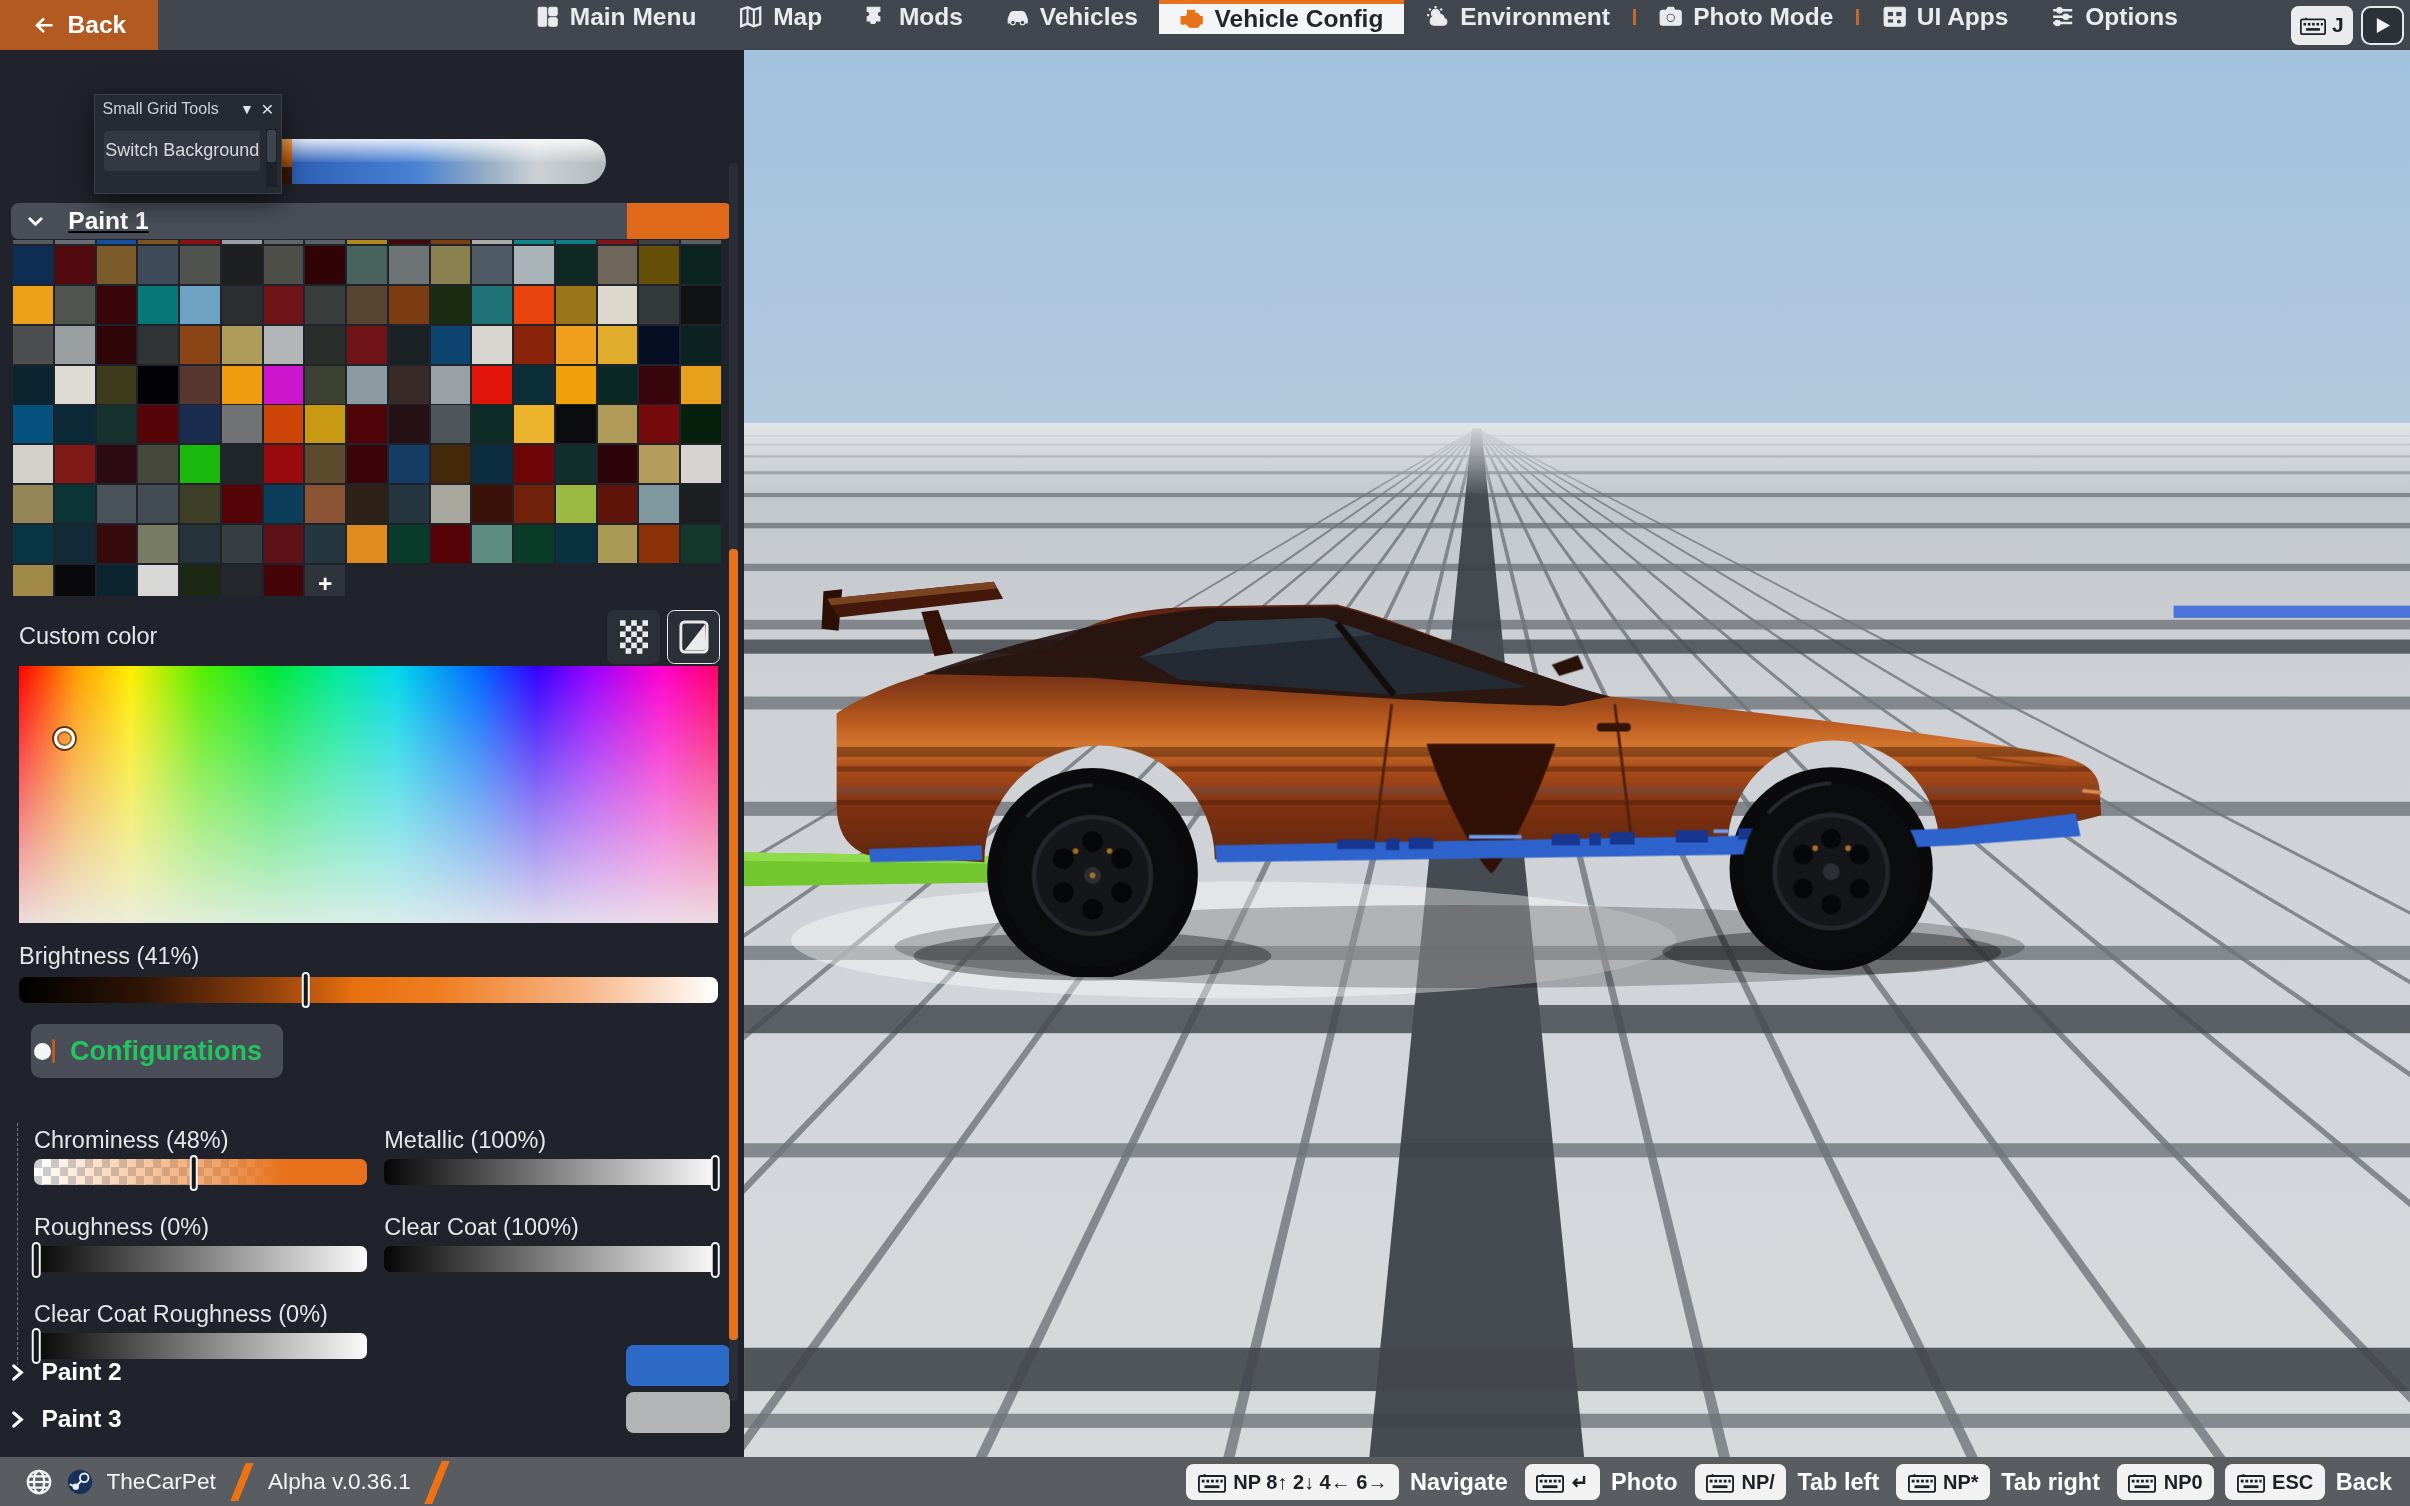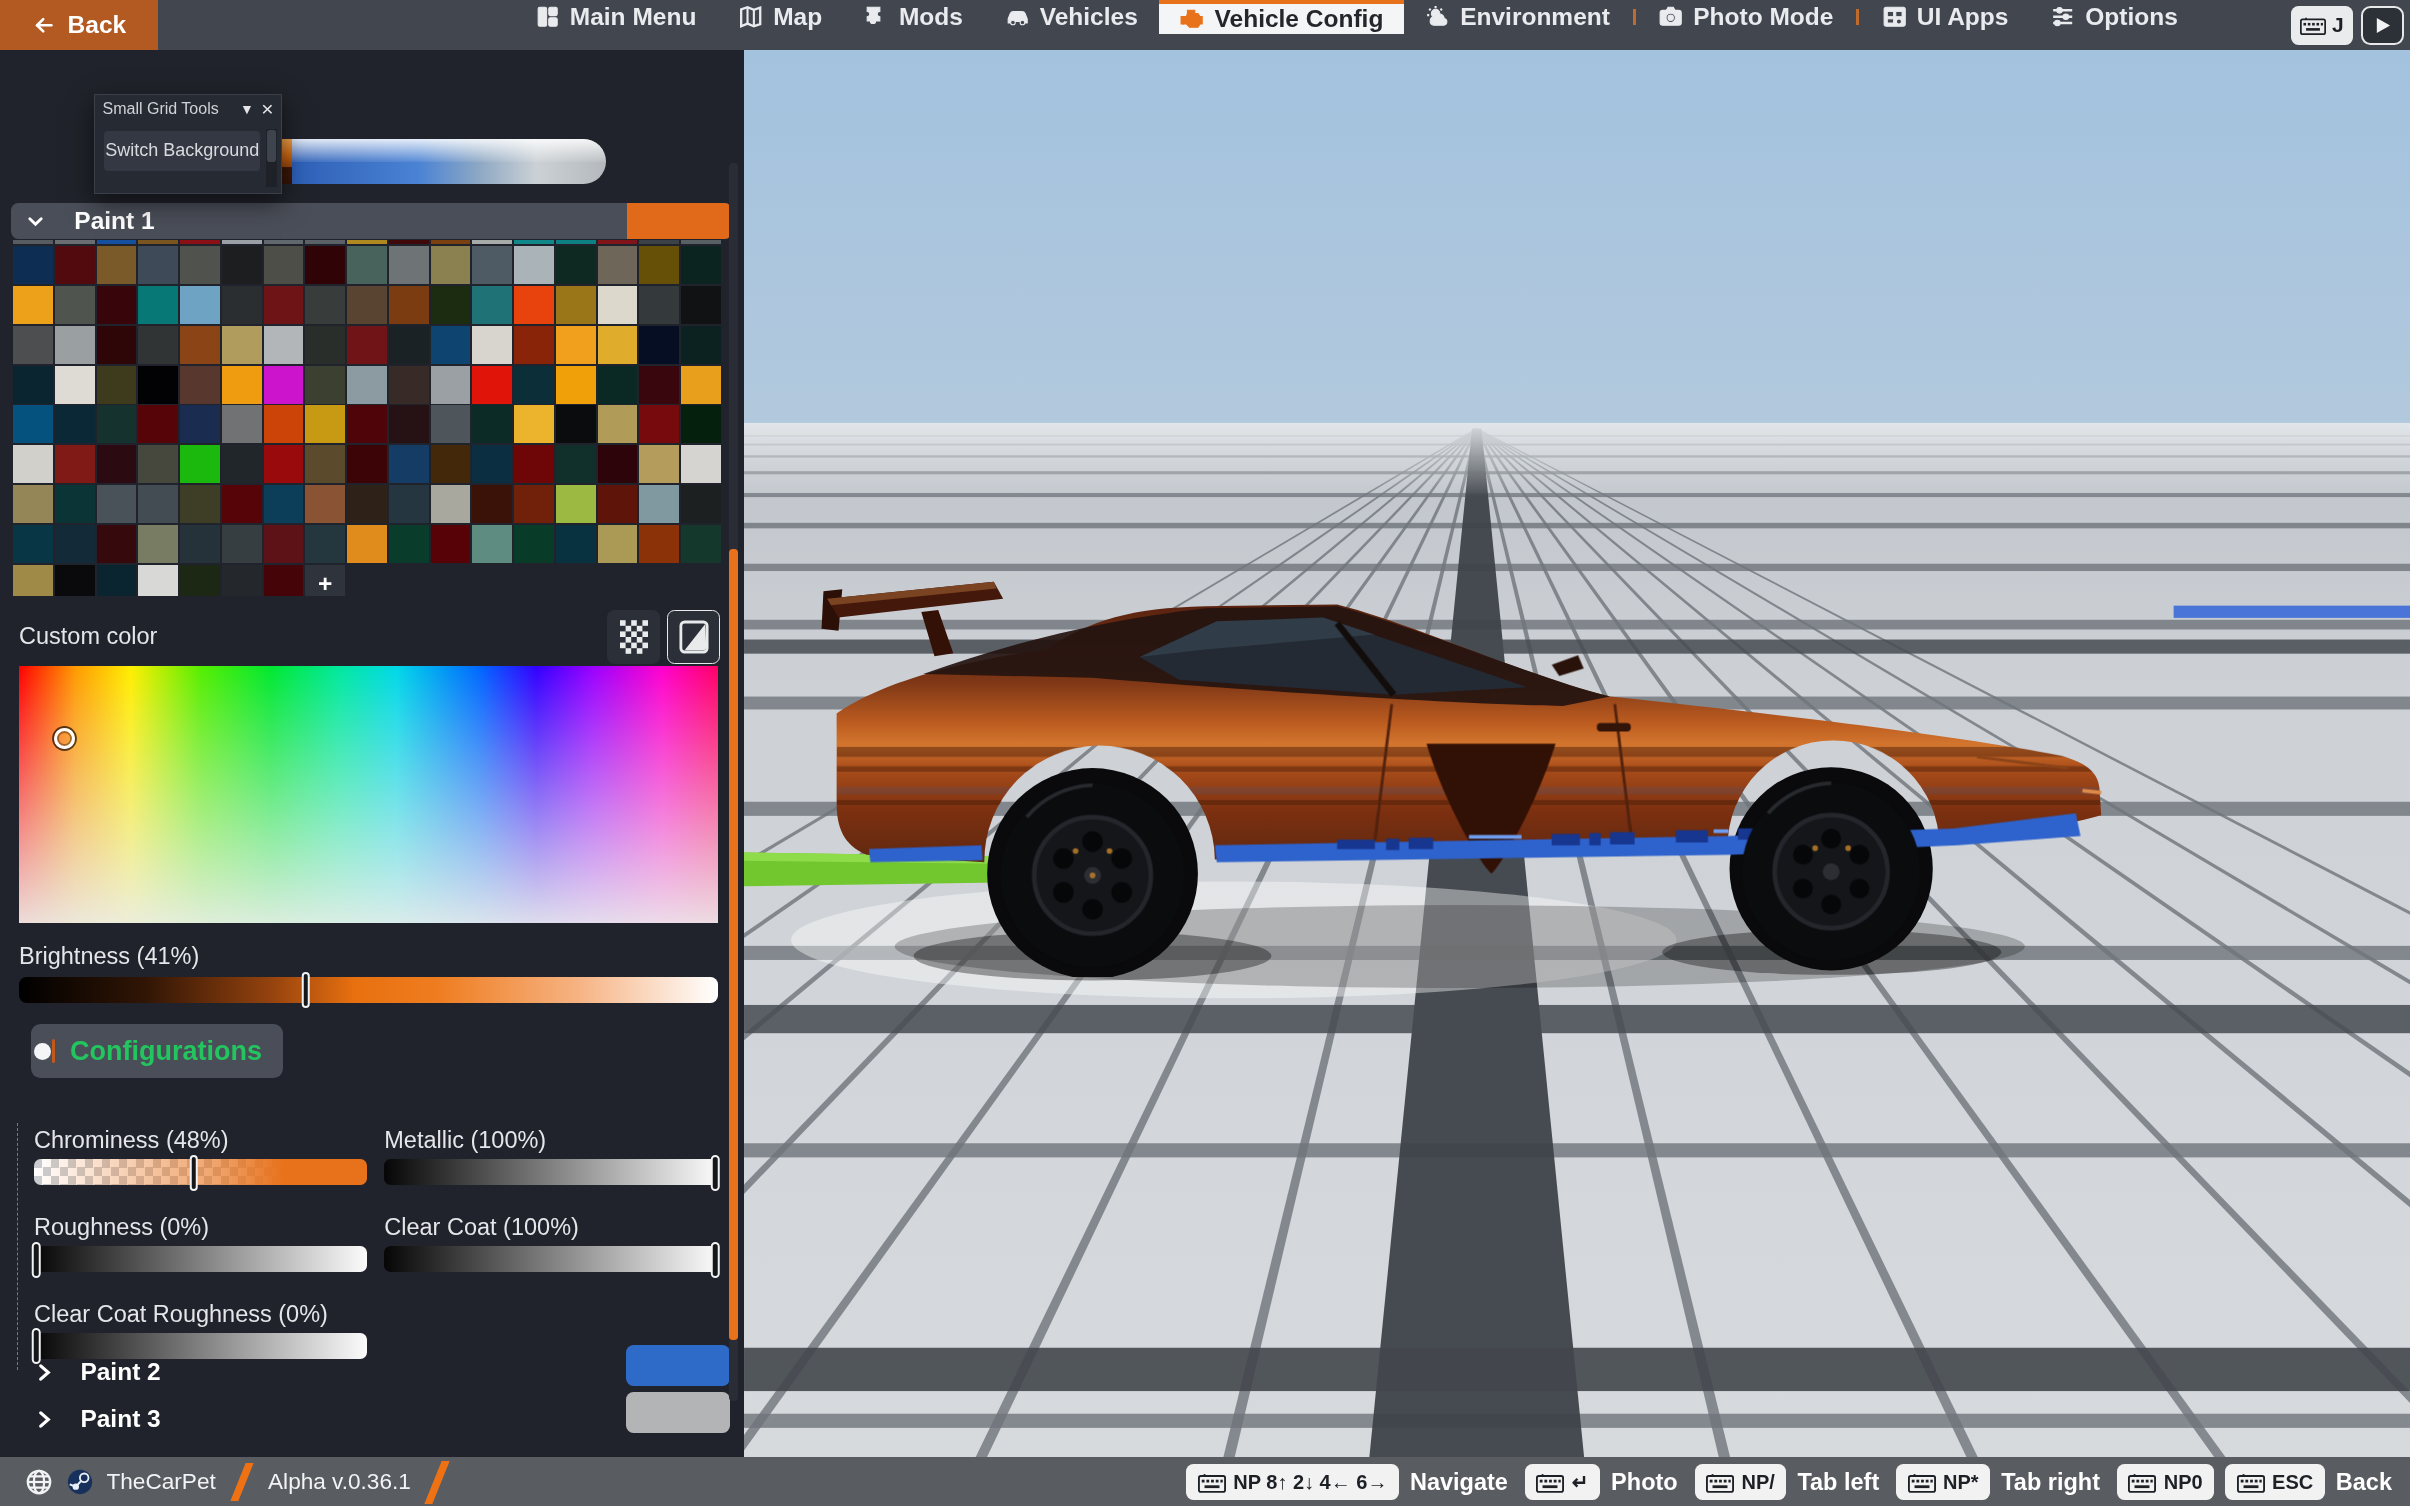--- a/index.html
+++ b/index.html
@@ -57,27 +57,27 @@
   .tool-popup-title { color:#cfd3d8; font-size:16px; flex:1; white-space:nowrap; }
   .tool-popup-header .glyph { color:#e3e5e8; font-size:14px; cursor:pointer; }
   .tool-popup-body { position:relative; height:72px; padding:7.5px 21px 7.5px 9.4px; }
   .switch-bg-btn { width:100%; height:40px; background:#333843; border-radius:3.8px; color:#d8dadd;
     font-size:18px; display:flex; align-items:center; justify-content:center; cursor:pointer; }
   .popup-scroll { position:absolute; right:3.8px; top:5.6px; width:11.3px; height:58px; background:#1e2128; }
   .popup-scroll-thumb { position:absolute; left:0.9px; top:1.9px; width:9.4px; height:32px; background:#3e444e; border-radius:2.8px; }
 
   
   .paint-header { position:absolute; left:11.3px; width:721px; height:36px; background:#4a4e58;
-    border-radius:7.5px; display:flex; align-items:center; padding:0 15px; gap:29px; cursor:pointer; }
+    border-radius:7.5px; display:flex; align-items:center; padding:0 15px; gap:23px; cursor:pointer;text-decoration:underline; }
   .paint-header .chev { color:#fff; }
   .paint-header .title { color:#fff; font-size:24.5px; font-weight:bold; }
   .paint-header .swatch { position:absolute; right:0; top:0; width:105px; height:36px;
     border-radius:0 7.5px 7.5px 0; cursor:pointer; }
-  .paint-collapsed { position:absolute; left:27px; width:721px; height:32px; display:flex;
-    align-items:center; gap:27px; padding:0 9.4px; cursor:pointer; }
+  .paint-collapsed { position:absolute; left:0; width:721px; height:32px; display:flex;
+    align-items:center; gap:15px; padding:0 9.4px; cursor:pointer; }
   .paint-collapsed .title { color:#fff; font-size:24.5px; font-weight:bold; }
   .paint-collapsed .chev { color:#fff; }
   .side-swatch { position:absolute; right:14px; width:104px; height:41px; border-radius:7.5px; cursor:pointer; }
 
   .palette-clip { position:absolute; left:13px; top:190px; width:708px; height:356px; overflow:hidden; }
   .palette-grid { display:grid; grid-template-columns:repeat(17,1fr); gap:1.9px; margin-top:-34px; }
   .palette-grid .sw { height:38px; cursor:pointer; }
   .palette-grid .sw-add { height:38px; background:#2f333c; color:#fff; display:flex; align-items:center;
     justify-content:center; font-size:24.5px; font-weight:bold; cursor:pointer; }
 

